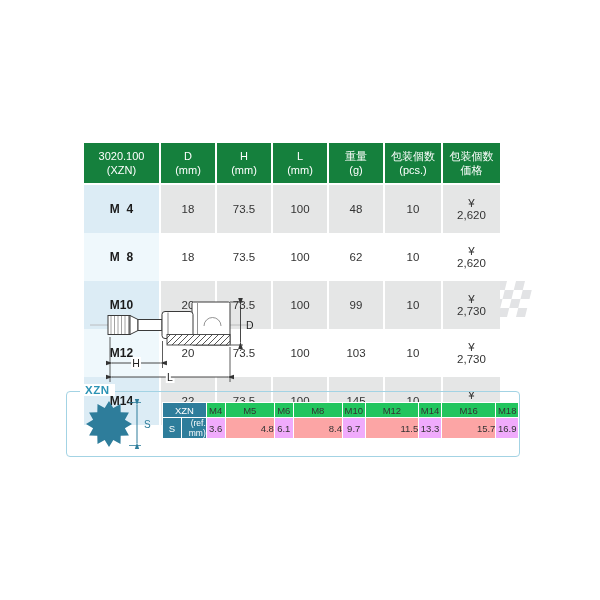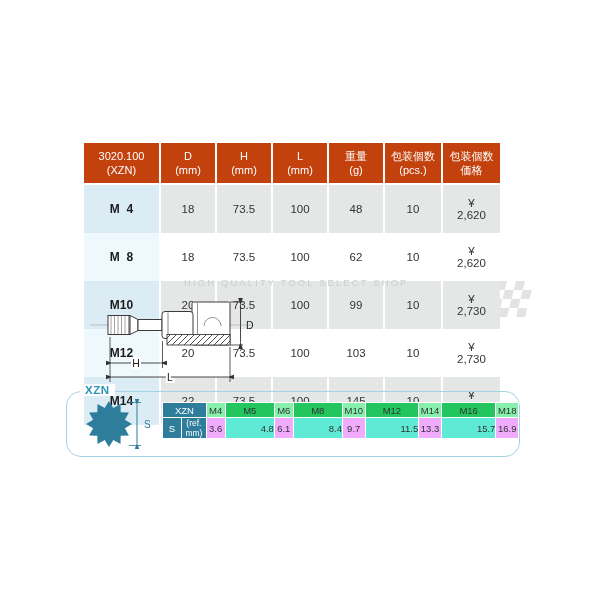--- a/index.html
+++ b/index.html
@@ -2,21 +2,21 @@
 <html><head>
 <meta charset="utf-8">
 <style>
   html,body{margin:0;padding:0;background:#ffffff;}
   body{width:600px;height:600px;font-family:"Liberation Sans","DejaVu Sans",sans-serif;}
   .stage{position:relative;width:600px;height:600px;overflow:hidden;background:#fff;}
 
   
   table.spec{position:absolute;left:84px;top:143px;width:416px;border-collapse:collapse;
              table-layout:fixed;font-size:11.5px;color:#333;z-index:2;}
-  table.spec th{background:#c2410c;color:#fff;font-weight:normal;height:40px;
+  table.spec th{background:#15803d;color:#fff;font-weight:normal;height:40px;
                 line-height:1.3;font-size:11px;border-right:2px solid #fff;
                 border-bottom:2px solid #fff;padding:0;text-align:center;vertical-align:middle;}
   table.spec th:last-child, table.spec td:last-child{border-right:none;}
   table.spec td{height:15px;padding:12px;text-align:center;border-right:2px solid #fff;}
   table.spec tbody tr:nth-child(odd) td{background:#e5e6e6;}
   table.spec tbody tr:nth-child(even) td{background:#ffffff;}
   table.spec td.model{font-weight:bold;color:#1b1b1b;font-size:12px;white-space:pre;}
   table.spec tbody tr:nth-child(odd) td.model{background:#dcecf5;}
   table.spec tbody tr:nth-child(even) td.model{background:#eff8fc;}
 
@@ -25,33 +25,33 @@
   .wm-front{position:absolute;z-index:3;pointer-events:none;}
   .wm-tagline{left:184px;top:277px;font-size:9.5px;letter-spacing:2.1px;color:#cdcfd1;white-space:nowrap;}
   .wm-brand{position:absolute;left:172px;top:284px;z-index:1;font-size:32px;font-style:italic;
             font-weight:bold;letter-spacing:1.5px;color:#d9dbdc;white-space:nowrap;pointer-events:none;margin-top:20px;}
 
   
   .drawing{position:absolute;left:90px;top:295px;z-index:2;}
 
   
   .xzn-box{position:absolute;left:66px;top:391px;width:452px;height:64px;z-index:2;
-           border:1.5px solid #a3d3e4;border-radius:15px;background:transparent;}
+           border:1.5px solid #a3d3e4;border-radius:4px;background:transparent;}
   .xzn-title{position:absolute;left:13px;top:-8px;background:#fff;padding:0 5px;
              color:#2b93b5;font-weight:bold;font-size:11.5px;letter-spacing:0.5px;}
   .star-svg{position:absolute;left:18px;top:7px;}
   table.xzn{position:absolute;left:95px;top:10px;border-collapse:collapse;table-layout:fixed;
             font-size:9.5px;color:#333;}
   table.xzn th, table.xzn td{height:14px;padding:0;text-align:center;border:1px solid #fff;font-weight:normal;}
   table.xzn .teal{background:#2e7d9b;color:#fff;}
-  table.xzn .unit{font-size:8.5px;}
-  table.xzn .sza{background:#86efac;}
+  table.xzn .unit{font-size:8.5px;text-align:right;}
+  table.xzn .sza{background:#22c55e;}
   table.xzn .szb{background:#22c55e;}
   table.xzn .va{background:#f0abfc;}
-  table.xzn .vb{background:#5eead4;padding-left:35px;}
+  table.xzn .vb{background:#fca5a5;padding-left:35px;}
 </style>
 </head>
 <body>
 
 <div class="stage">
 
   <svg class="wm-back" style="left:100px;top:276px;" width="105" height="52" viewBox="0 0 105 52">
     <path d="M6,44 C14,14 52,2 84,12 C56,10 26,22 20,46 Z" fill="#e2e4e6"></path>
     <path d="M30,46 C40,26 66,18 92,24 C70,26 48,34 42,48 Z" fill="#dfe1e3"></path>
     <path d="M58,20 L98,14 L74,26 Z" fill="#e6e8ea"></path>
@@ -70,21 +70,20 @@
       <rect x="0" y="18" width="9" height="9"></rect>
         <rect x="18" y="18" width="9" height="9"></rect>
         <rect x="36" y="18" width="9" height="9"></rect>
         <rect x="54" y="18" width="9" height="9"></rect>
       <rect x="9" y="27" width="9" height="9"></rect>
         <rect x="27" y="27" width="9" height="9"></rect>
         <rect x="45" y="27" width="9" height="9"></rect>
         <rect x="63" y="27" width="9" height="9"></rect>
     </g>
   </svg>
-  <div class="wm-front wm-tagline">HIGH QUALITY TOOL SELECT SHOP</div>
 
   <table class="spec">
     <colgroup>
       <col style="width:76px">
         <col style="width:56px">
         <col style="width:56px">
       <col style="width:56px">
         <col style="width:56px">
         <col style="width:58px">
         <col style="width:58px">

